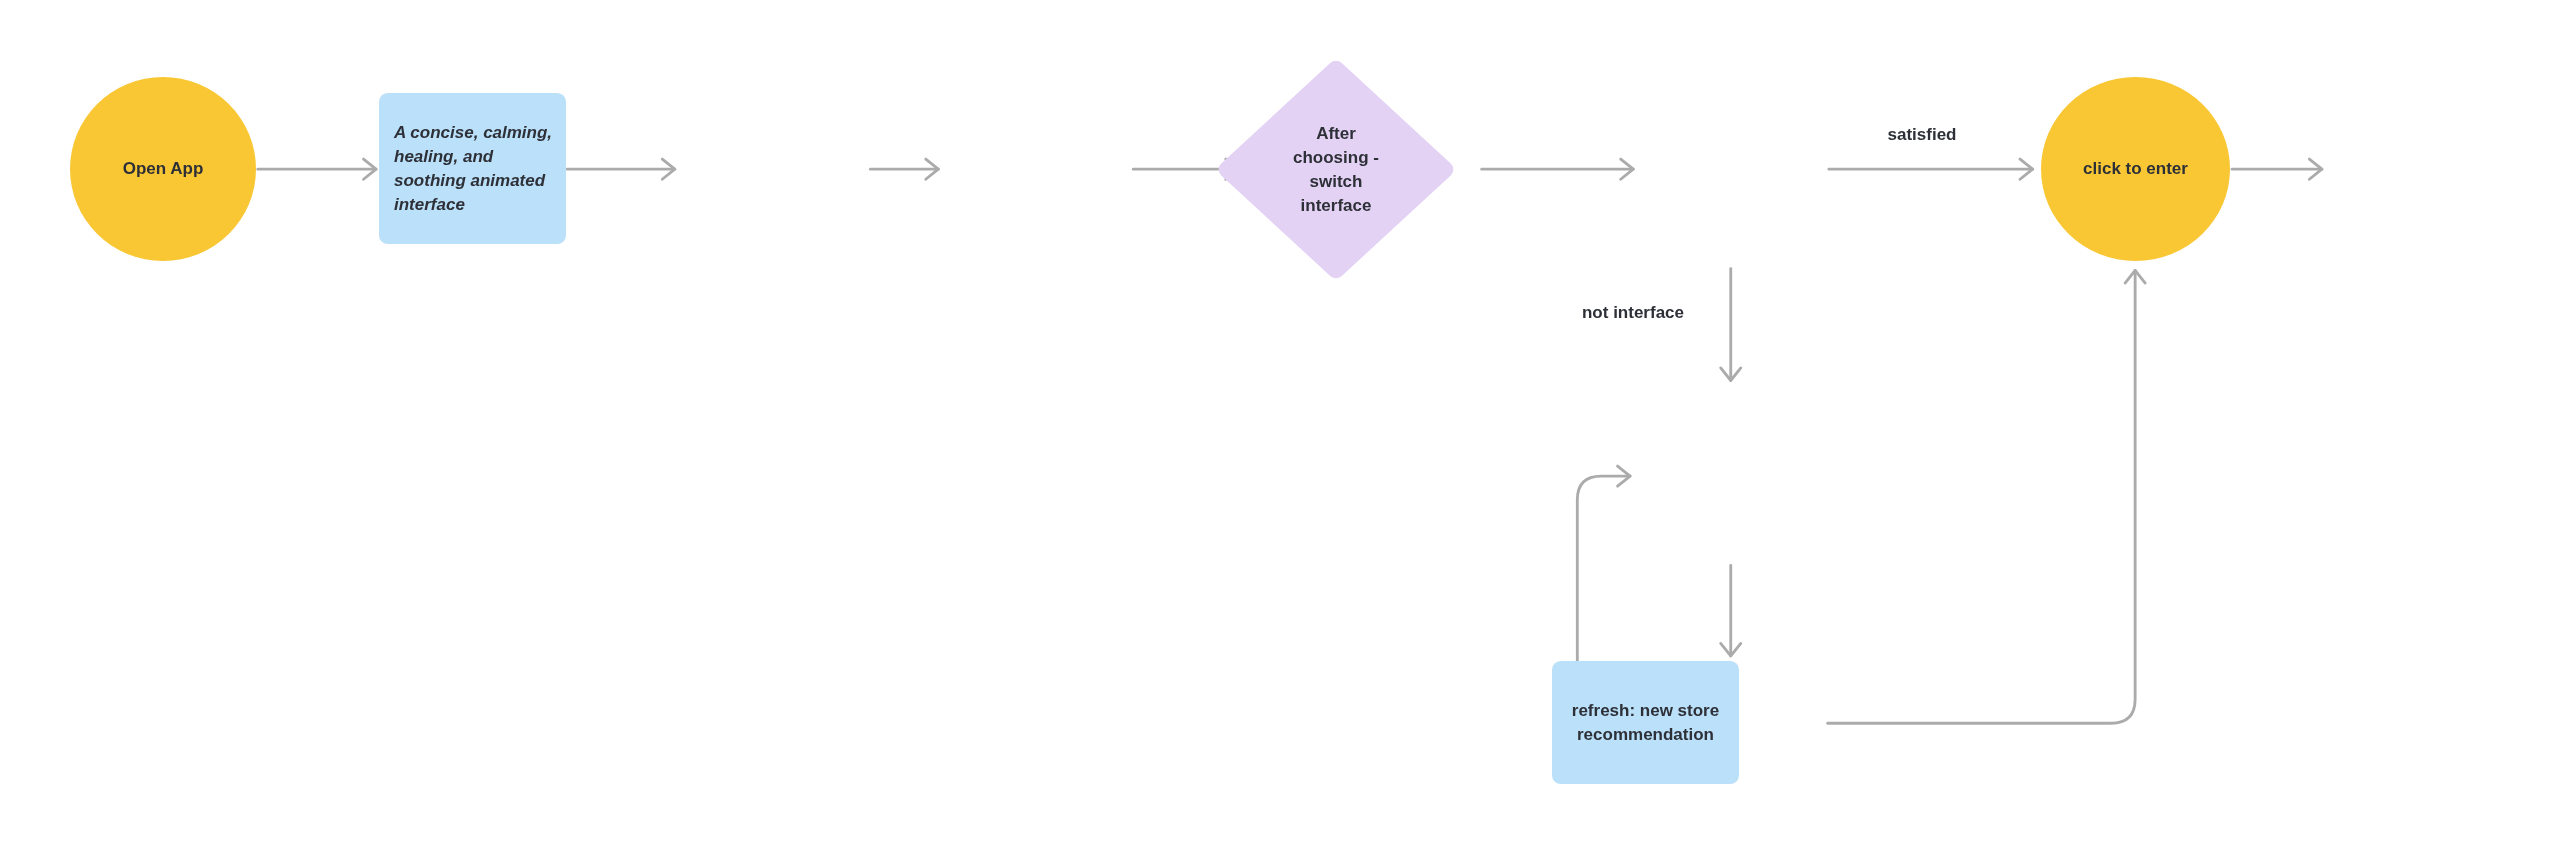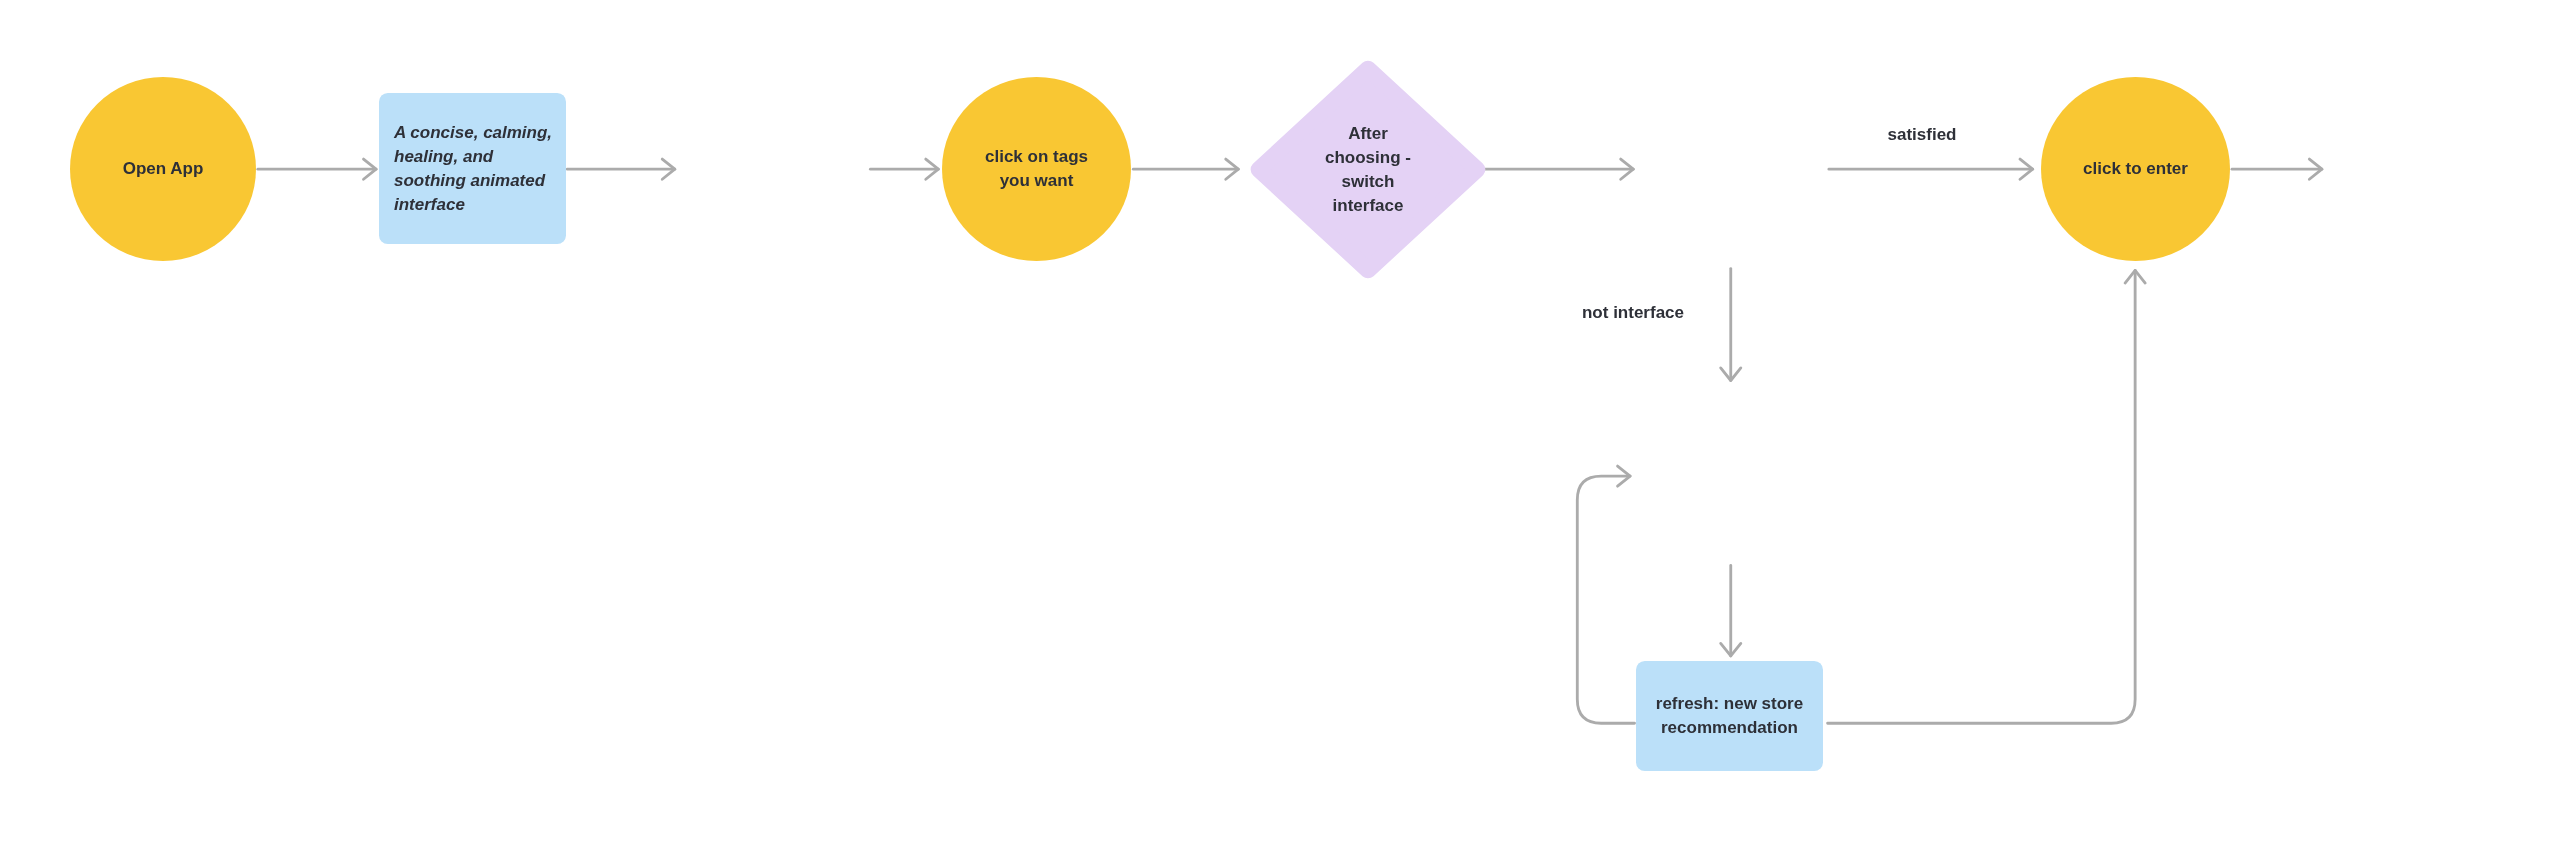--- a/index.html
+++ b/index.html
@@ -140,43 +140,39 @@
   </div>
 
   <div class="node rect left-text" style="left:379px; top:93px; width:187px; height:151px;font-style:italic;">
     <span class="node-label">A concise, calming,
 healing, and
 soothing animated
 interface</span>
   </div>
 
 
-  <div class="node circle" style="left:942px; top:77px; width:189px; height:184px;">
-    <span class="node-label">click on tags
-you want</span>
-  </div>
 
-  <div class="node diamond" style="left:1250px; top:60px; width:236px; height:219px;">
+  <div class="node diamond" style="left:1218px; top:60px; width:236px; height:219px;">
     <svg viewBox="0 0 376 348" preserveAspectRatio="none">
       <path d="M188 14 L362 174 L188 334 L14 174 Z" style="fill:var(--diamond-fill,#e4d2f5); stroke:var(--diamond-fill,#e4d2f5); stroke-width:26;" stroke-linejoin="round"></path>
     </svg>
     <span class="node-label">After
 choosing -
 switch
 interface</span>
   </div>
 
 
   <div class="node circle" style="left:2041px; top:77px; width:189px; height:184px;">
     <span class="node-label">click to enter</span>
   </div>
 
 
 
-  <div class="node rect" style="left:1636px; top:661px; width:187px; height:110px;">
+  <div class="node rect" style="left:1552px; top:661px; width:187px; height:123px;">
     <span class="node-label">refresh: new store
 recommendation</span>
   </div>
 
   <div class="edge-label" style="left:1922px; top:135px;">satisfied</div>
 
   <div class="edge-label" style="left:1633px; top:313px;">not interface</div>
 
 </div>
 

